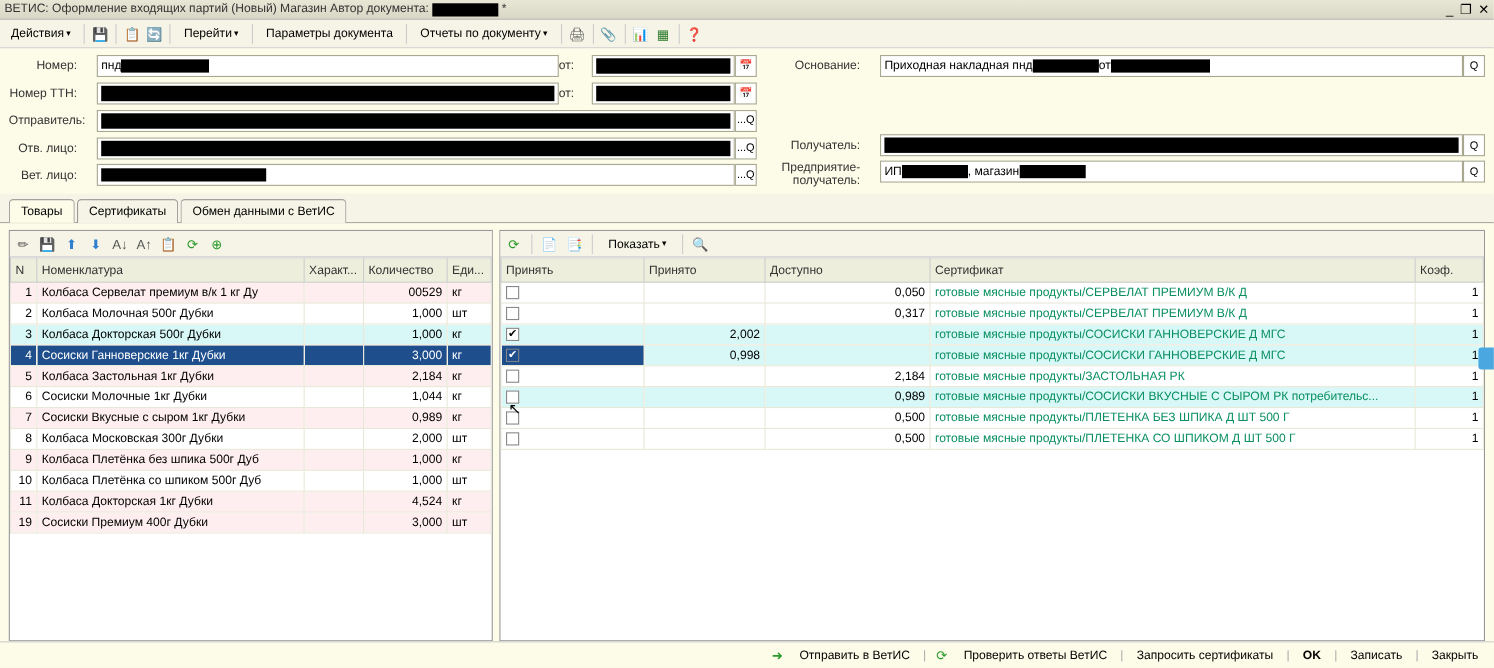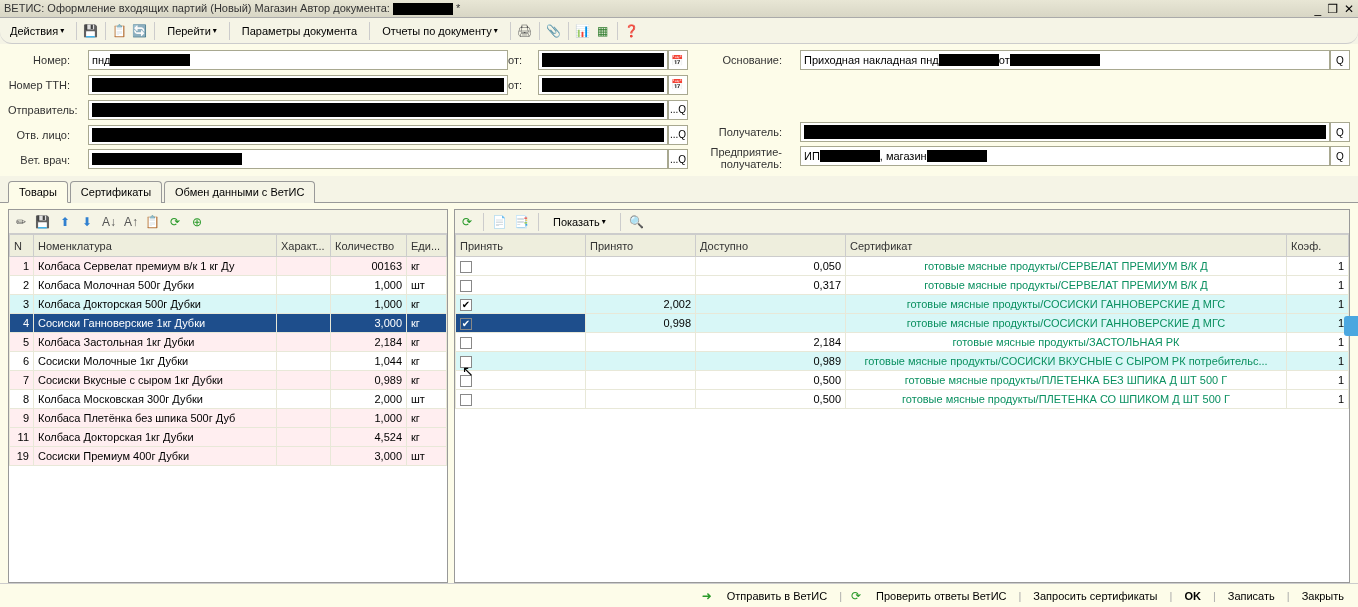--- a/index.html
+++ b/index.html
@@ -1,21 +1,21 @@
 <!DOCTYPE html>
 <html><head>
 <meta charset="utf-8">
 <style>
   * { box-sizing: border-box; margin: 0; padding: 0; }
   body { font-family: Arial, sans-serif; font-size: 11px; background: #f5f4e6; width: 1358px; height: 607px; overflow: hidden; }
   .title-bar { background: linear-gradient(#e8e6d5, #d8d6c5); height: 18px; display: flex; align-items: center; padding: 0 4px; border-bottom: 1px solid #aaa; }
   .title-bar-text { flex: 1; font-size: 11px; color: #333; }
   .window-controls { display: flex; gap: 6px; }
   .window-controls span { cursor: pointer; font-size: 12px; }
-  .menu-bar { background: #f5f4e6; height: 26px; display: flex; align-items: center; gap: 4px; padding: 0 4px; border-bottom: 1px solid #ccc; border-radius: 12px; }
+  .menu-bar { background: #f5f4e6; height: 26px; display: flex; align-items: center; gap: 4px; padding: 0 4px; border-bottom: 1px solid #ccc; }
   .menu-item { padding: 2px 6px; cursor: pointer; }
   .dropdown { display: inline-flex; align-items: center; }
   .dropdown::after { content: "▾"; font-size: 8px; margin-left: 2px; }
   .tb-icon { width: 16px; height: 16px; display: inline-flex; align-items: center; justify-content: center; font-size: 12px; cursor: pointer; color: #555; }
   .sep { width: 1px; height: 18px; background: #ccc; margin: 0 2px; }
   .form-area { background: #fdfce9; padding: 6px 8px; display: flex; gap: 20px; }
   .form-col { display: grid; row-gap: 4px; }
   .col-left { grid-template-columns: 80px 420px 30px 130px 20px; }
   .col-right { grid-template-columns: 92px 1fr 20px; flex: 1; }
   .form-label { text-align: right; padding-right: 18px; color: #333; align-self: center; }
@@ -32,21 +32,21 @@
   .grid-table { flex: 1; overflow: auto; }
   table { border-collapse: collapse; width: 100%; table-layout: fixed; }
   th { background: #eeeedd; border: 1px solid #ccc; text-align: left; padding: 3px 4px; font-weight: normal; font-size: 11px; color: #333; height: 22px; }
   td { border: 1px solid #e8e8d8; padding: 2px 4px; height: 19px; white-space: nowrap; overflow: hidden; text-overflow: ellipsis; }
   tr.even-pink td { background: #ffeef0; }
   tr.even-cyan td { background: #d8f7f7; }
   tr.selected td { background: #1e4e8c; color: #fff; }
   tr.cyan-selected td { background: #d8f7f7; }
   tr.cyan-selected td.accept-cell { background: #1e4e8c; }
   .num { text-align: right; }
-  .cert-link { color: #0a9060; text-align: center; }
+  .cert-link { color: #0a9060; }
   .footer { position: absolute; bottom: 0; left: 0; right: 0; height: 24px; background: #fdfce9; border-top: 1px solid #ccc; display: flex; align-items: center; justify-content: flex-end; gap: 6px; padding: 0 8px; }
   .footer .btn { padding: 2px 6px; cursor: pointer; text-align: center; }
   .footer .sep2 { color: #aaa; }
   .chk { display: inline-block; width: 12px; height: 12px; border: 1px solid #888; background: #fff; vertical-align: middle; }
   .chk.checked::after { content: "✔"; font-size: 10px; display: block; text-align: center; line-height: 10px; color: #000; }
   tr.cyan-selected .chk.checked::after { color: #fff; background: #1e4e8c; }
   .redact-span { display: inline-block; height: 12px; background: #000; vertical-align: middle; }
   .cursor-arrow { position: absolute; left: 462px; top: 363px; font-size: 14px; color: #000; pointer-events: none; }
   .tv-icon { position: absolute; right: 0; top: 316px; width: 14px; height: 20px; background: #4aa7e0; border-radius: 3px 0 0 3px; }
 </style>
@@ -106,21 +106,21 @@
     <div class="cal-btn">📅</div>
 
     <span class="form-label">Отправитель:</span>
     <div class="form-input redacted" style="grid-column: 2 / span 3"></div>
     <div class="ellipsis-btn">...Q</div>
 
     <span class="form-label">Отв. лицо:</span>
     <div class="form-input redacted" style="grid-column: 2 / span 3"></div>
     <div class="ellipsis-btn">...Q</div>
 
-    <span class="form-label">Вет. врач:</span>
+    <span class="form-label">Вет. лицо:</span>
     <div class="form-input" style="grid-column: 2 / span 3">
         <span class="redact-span" style="width:150px"></span>
       </div>
     <div class="ellipsis-btn">...Q</div>
   </div>
 
   <div class="form-col col-right">
     <span class="form-label">Основание:</span>
     <div class="form-input">
       <span>Приходная накладная пнд</span>
@@ -182,21 +182,21 @@
           <th>Характ...</th>
           <th>Количество</th>
           <th>Еди...</th>
         </tr>
           </thead>
         <tbody id="left-body">
             <tr class="even-pink">
               <td class="num">1</td>
               <td>Колбаса Сервелат премиум в/к 1 кг Ду</td>
               <td></td>
-              <td class="num">00163</td>
+              <td class="num">00529</td>
               <td>кг</td>
             </tr>
             <tr class="">
               <td class="num">2</td>
               <td>Колбаса Молочная 500г Дубки</td>
               <td></td>
               <td class="num">1,000</td>
               <td>шт</td>
             </tr>
             <tr class="even-cyan">
@@ -240,20 +240,27 @@
               <td></td>
               <td class="num">2,000</td>
               <td>шт</td>
             </tr>
             <tr class="even-pink">
               <td class="num">9</td>
               <td>Колбаса Плетёнка без шпика 500г Дуб</td>
               <td></td>
               <td class="num">1,000</td>
               <td>кг</td>
+            </tr>
+            <tr class="">
+              <td class="num">10</td>
+              <td>Колбаса Плетёнка со шпиком 500г Дуб</td>
+              <td></td>
+              <td class="num">1,000</td>
+              <td>шт</td>
             </tr>
             <tr class="even-pink">
               <td class="num">11</td>
               <td>Колбаса Докторская 1кг Дубки</td>
               <td></td>
               <td class="num">4,524</td>
               <td>кг</td>
             </tr>
             <tr class="even-pink">
               <td class="num">19</td>

